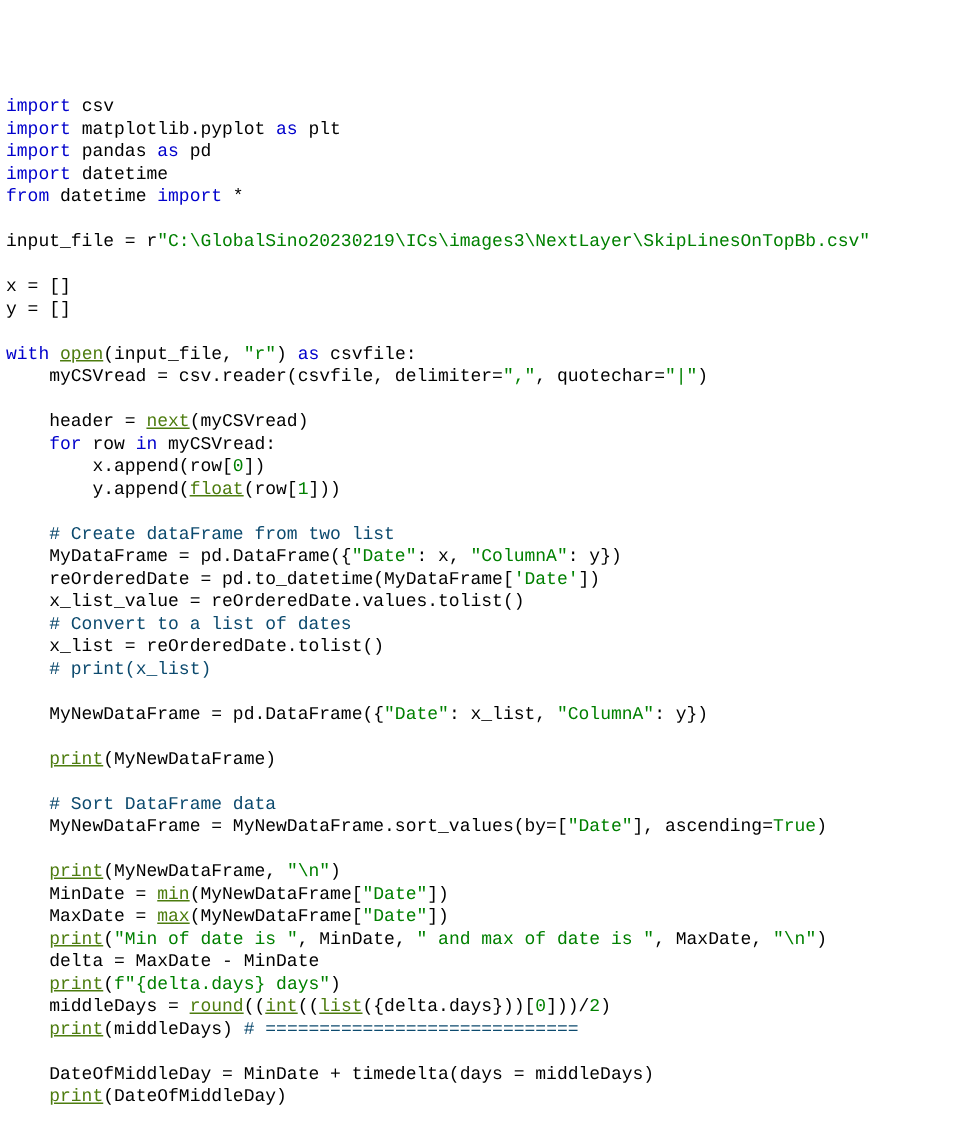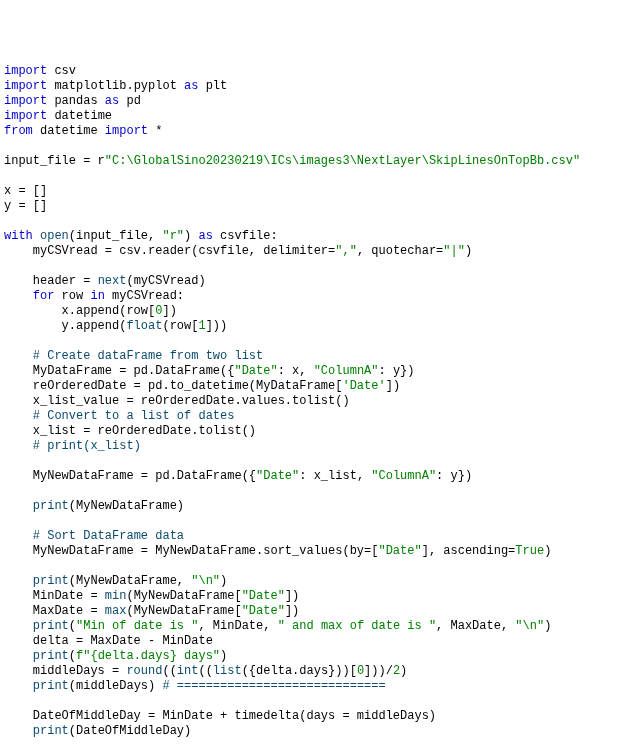--- a/index.html
+++ b/index.html
@@ -8,21 +8,21 @@
     font-family: "Courier New", Courier, monospace;
     font-size: 12px;
     line-height: 15px;
     background: #fff;
     color: #000;
     white-space: pre;
     width: 642px;
     box-sizing: border-box;
   }
   .kw { color: #0000cc; }           
-  .fn { color: #0c4a6e; }           
+  .fn { color: #4d7c0f; text-decoration: underline; }           
   .str { color: #008000; }          
   .num { color: #008000; }          
   .cmt { color: #0c4a6e; }          
   .line { display: block; }
 </style>
 </head>
 <body>
 
 
 

